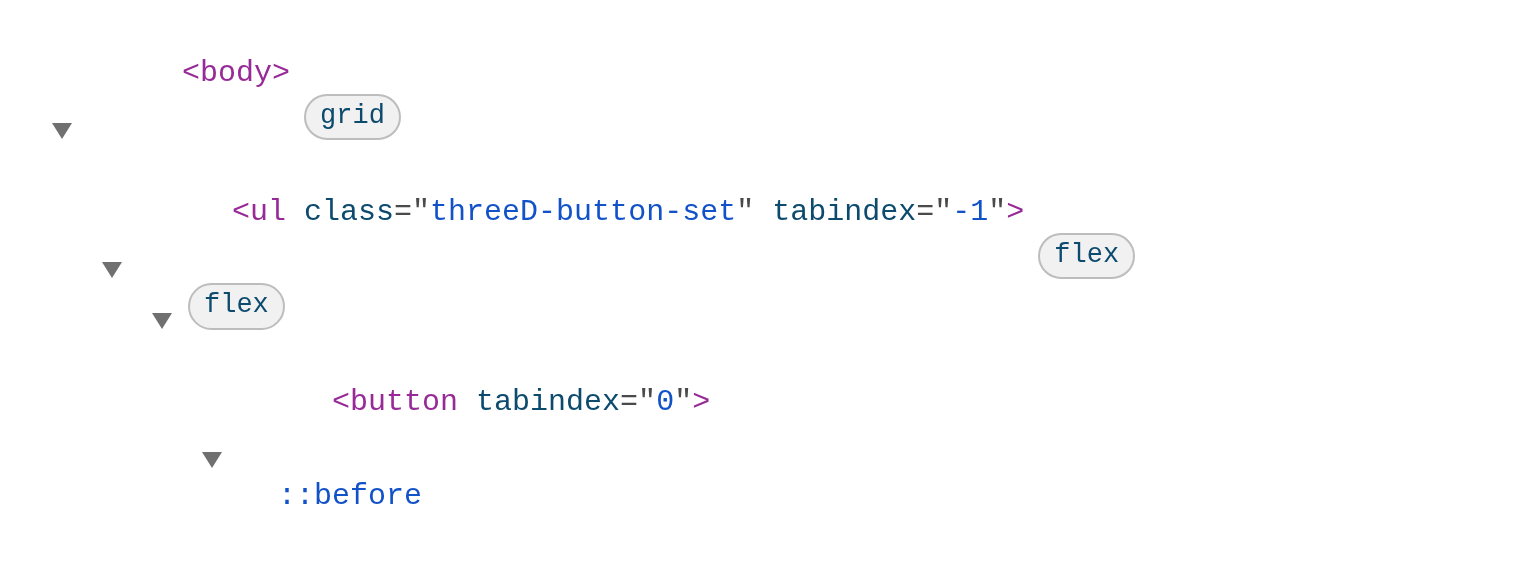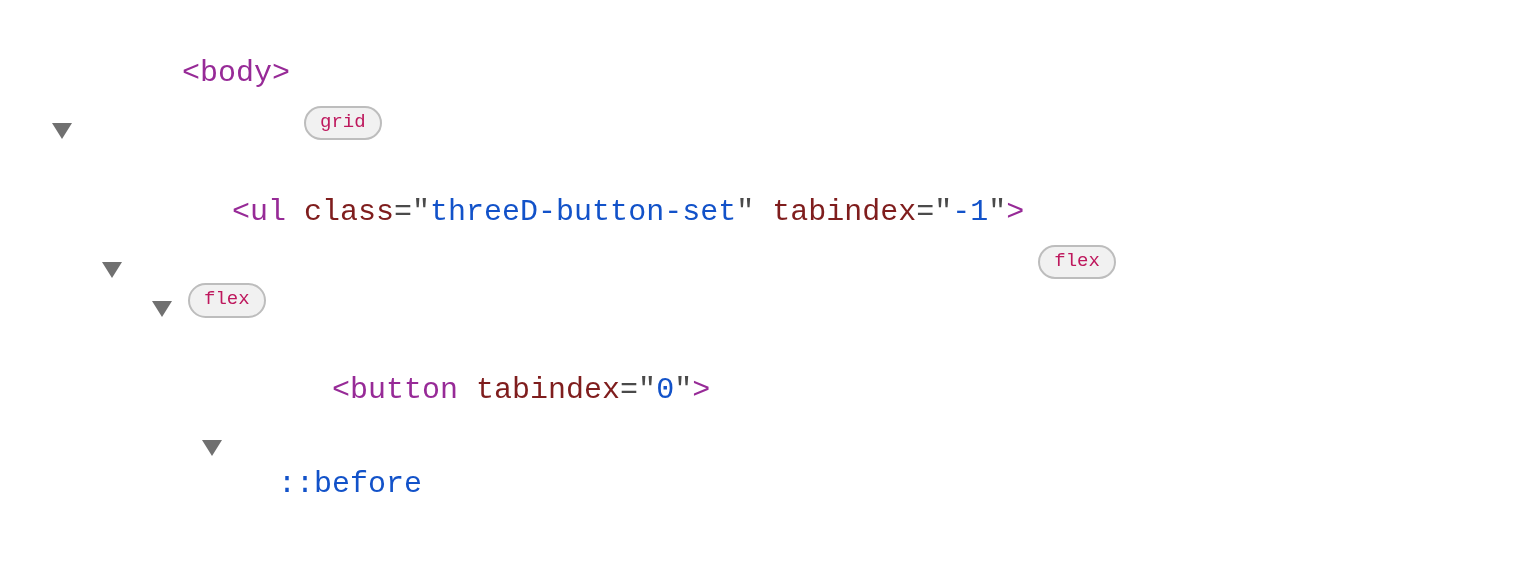--- a/index.html
+++ b/index.html
@@ -36,41 +36,41 @@
     border-left: 10px solid transparent;
     border-right: 10px solid transparent;
     border-top: 16px solid #707070;
     margin-right: 2px;
     transform: translateY(-2px);
   }
   .tag-name {
     color: #972a97;
   }
   .attr-name {
-    color: #7f1d1d;
+    color: #0c4a6e;
   }
   .attr-eq {
     color: #4a4a4a;
   }
   .attr-val {
     color: #1252c9;
   }
   .pseudo {
     color: #1252c9;
   }
   .badge {
     display: inline-flex;
     align-items: center;
     justify-content: center;
     background: #f1f1f1;
     border: 2px solid #bdbdbd;
-    color: #be185d;
+    color: #0c4a6e;
     border-radius: 999px;
     padding: 0px 14px 2px 14px;
-    font-size: 19px;
+    font-size: 27px;
     margin-left: 14px;
     font-family: inherit;
     position: relative;
     top: -1px;
   }
 </style>
 </head>
 <body>
 
 <div class="tree">

